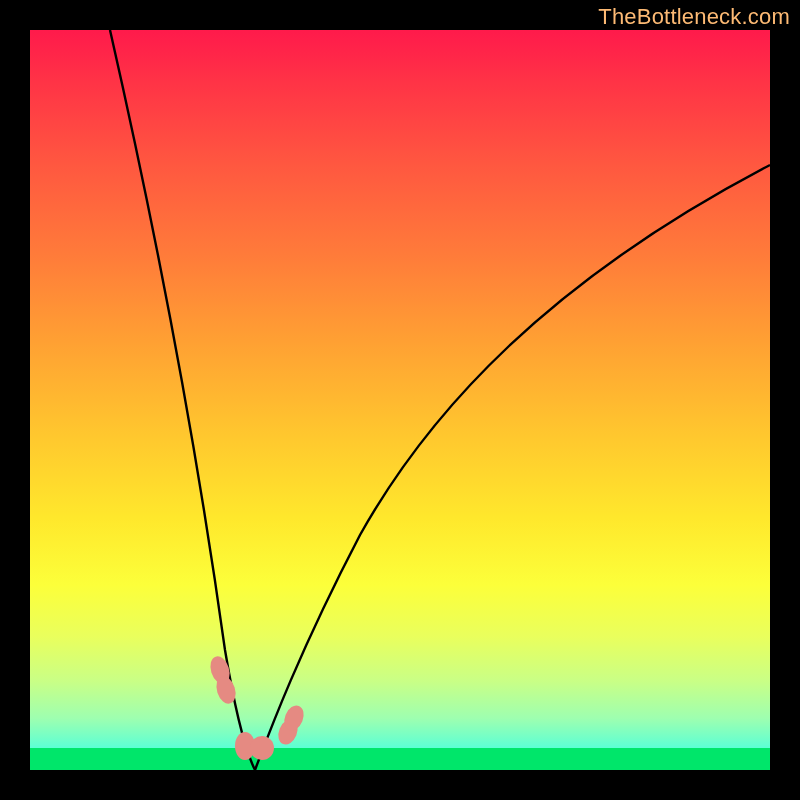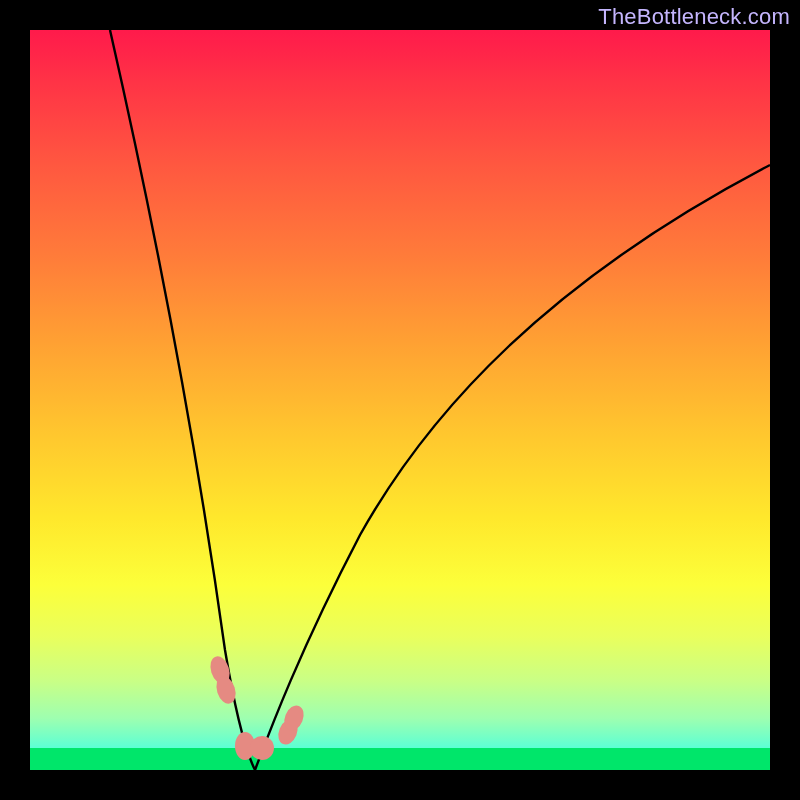--- a/index.html
+++ b/index.html
@@ -16,21 +16,21 @@
     left: 0;
     top: 0;
     width: 800px;
     height: 800px;
     background: #000;
   }
   .watermark {
     position: absolute;
     top: 4px;
     right: 10px;
-    color: #c4b5fd;
+    color: #fdba74;
     font-size: 22px;
     font-weight: 500;
     z-index: 50;
     letter-spacing: 0.2px;
     text-align: right;
   }
   .plot {
     position: absolute;
     left: 30px;
     top: 30px;

